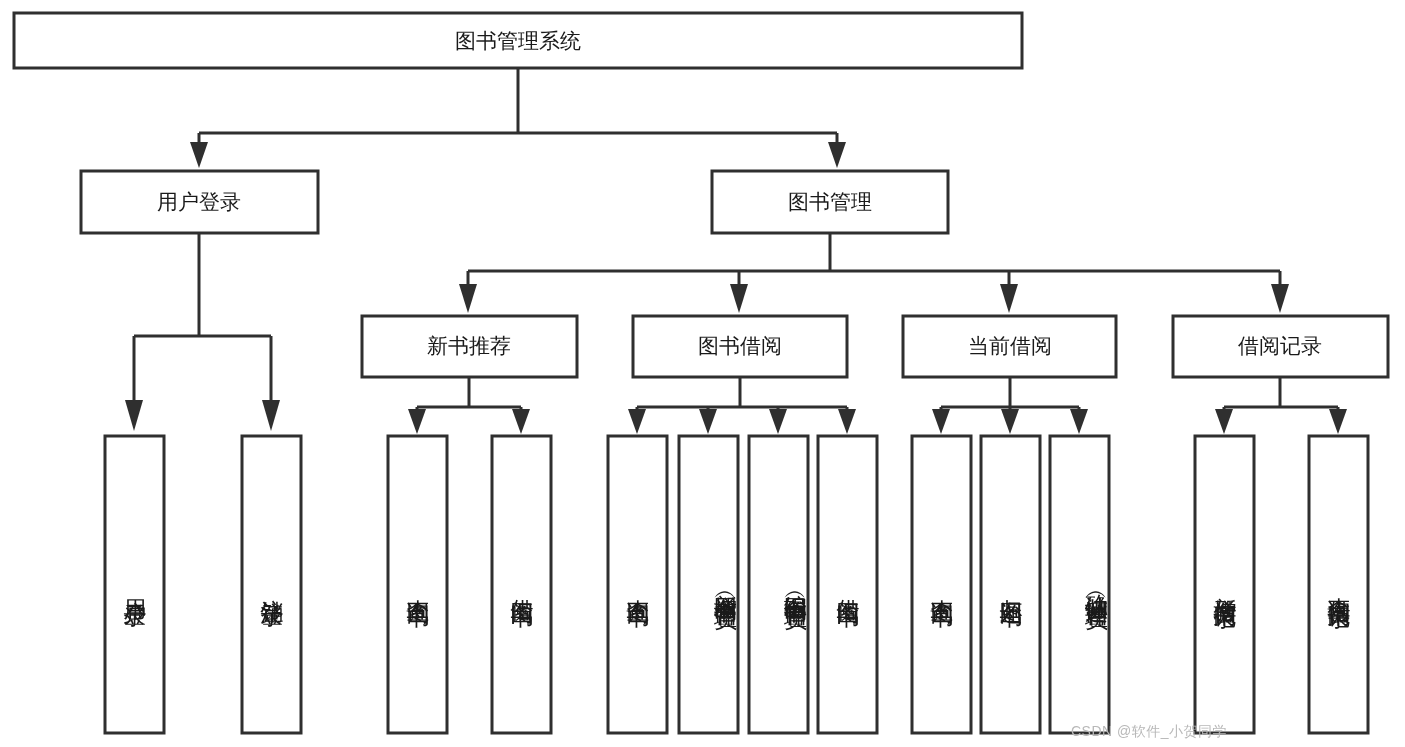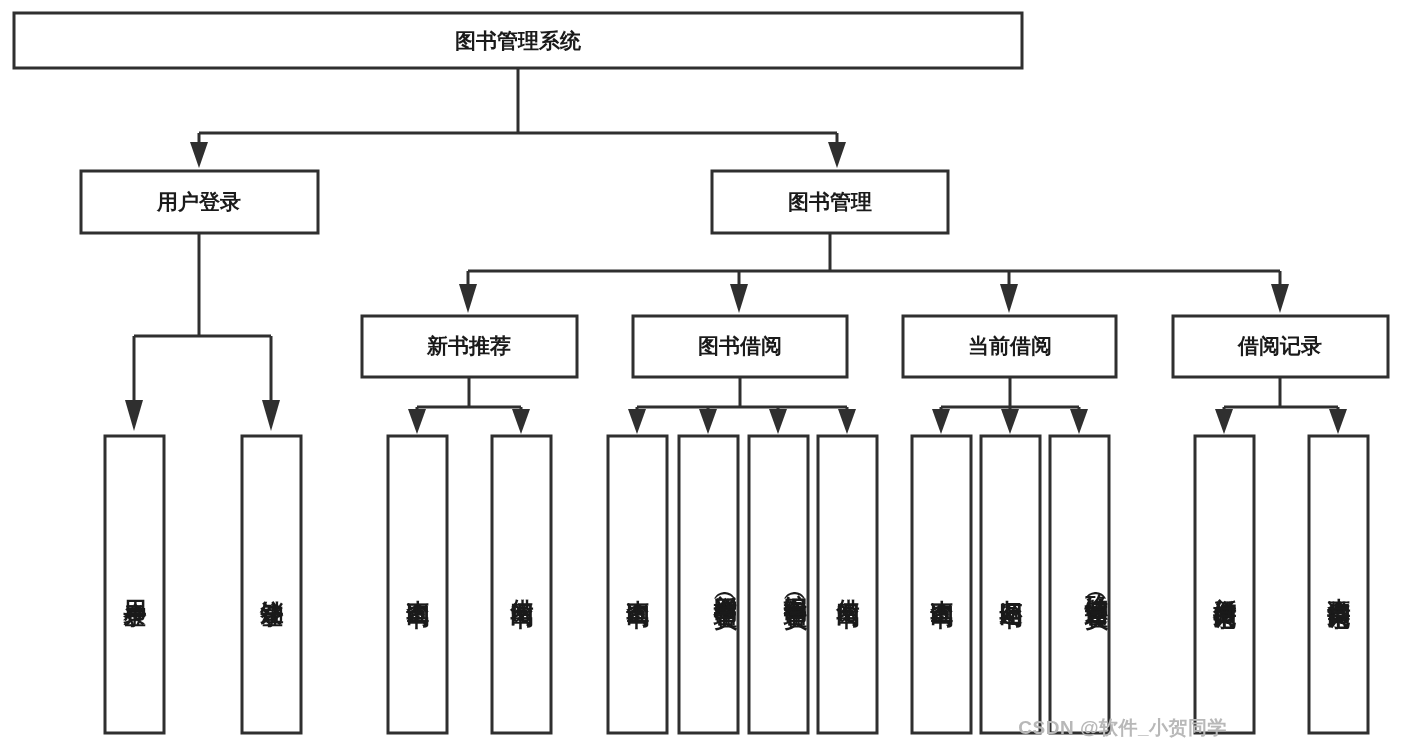--- a/index.html
+++ b/index.html
@@ -10,21 +10,20 @@
   body {
     width: 1405px;
     height: 747px;
     font-family: "Liberation Sans", "DejaVu Sans", sans-serif;
     overflow: hidden;
   }
   #diagram-root {
     position: relative;
     width: 1235px;
     height: 747px;
-    font-weight: bold;
   }
   svg.diagram {
     position: absolute;
     top: 0;
     left: 0;
     width: 1405px;
     height: 747px;
   }
   .node-box {
     fill: #ffffff;
@@ -65,21 +64,21 @@
     letter-spacing: 2px;
     color: #1a1a1a;
     pointer-events: none;
     white-space: nowrap;
   }
   .watermark {
     position: absolute;
     right: 8px;
     bottom: 6px;
     font-family: "Liberation Sans", "DejaVu Sans", sans-serif;
-    font-size: 19px;
+    font-size: 14px;
     color: #b8b8b8;
     letter-spacing: 0.5px;
     user-select: none;
   }
 </style>
 </head>
 <body>
 
 <div id="diagram-root">
 

